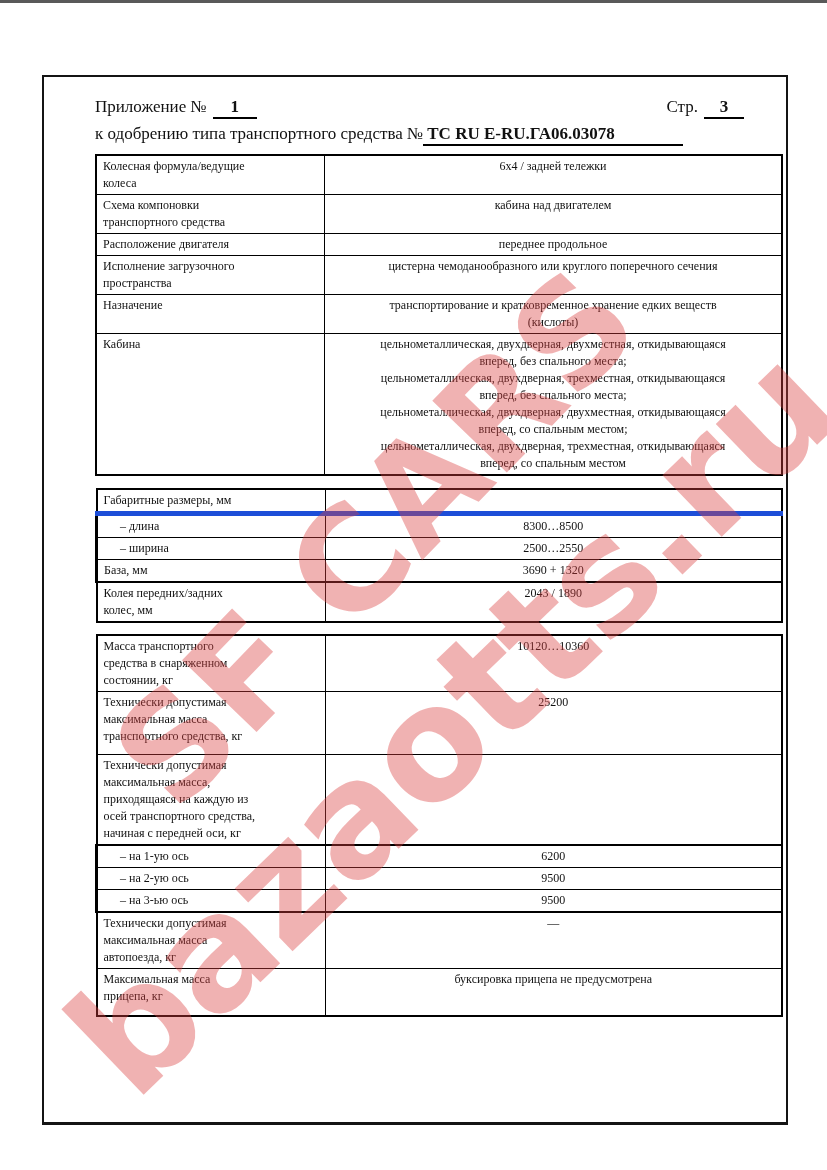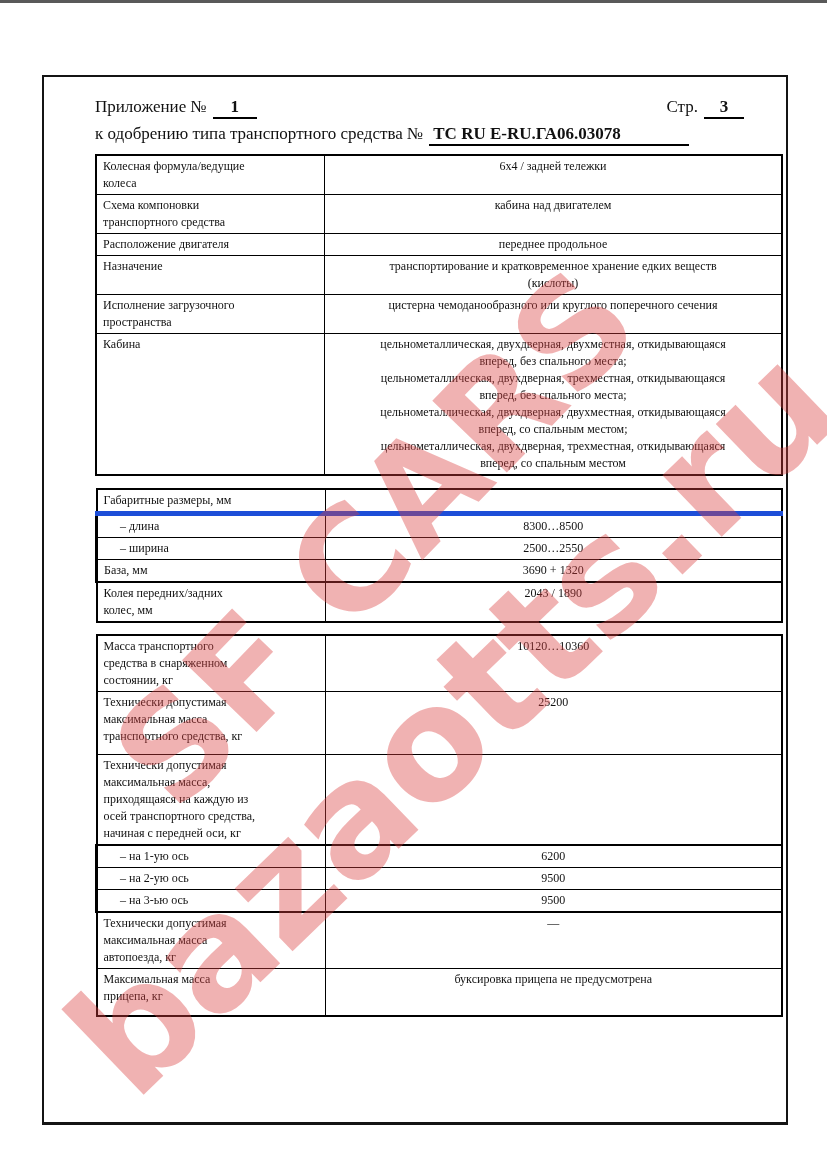--- a/index.html
+++ b/index.html
@@ -28,21 +28,21 @@
   .hdr-row1{display:flex;align-items:baseline;font-size:17px;}
   .hdr-spacer{flex:1;}
   .fill-num{
     font-weight:bold;border-bottom:2px solid #000;
     min-width:44px;text-align:center;margin-left:6px;
   }
   .fill-num.page-num{min-width:40px;margin-right:12px;}
   .hdr-row2{display:flex;align-items:baseline;font-size:17px;margin-top:5px;}
   .approval-num{
     font-weight:bold;border-bottom:2px solid #000;
-    min-width:256px;text-align:left;margin-left:6px;padding-left:4px;
+    min-width:256px;text-align:left;margin-left:0;padding-left:4px;
   }
   
   .doc-title{
     margin:14px 0 8px 0;text-align:center;
     font-size:16px;font-weight:bold;word-spacing:5px;letter-spacing:.2px;
   }
   
   table.spec{
     border-collapse:collapse;width:688px;table-layout:fixed;
     font-size:12px;line-height:17px;
@@ -138,34 +138,34 @@
             <tr>
               <td class="label">
                 <div class="cell">Расположение двигателя</div>
               </td>
               <td class="value">
                 <div class="cell">переднее продольное</div>
               </td>
             </tr>
             <tr>
               <td class="label">
+                <div class="cell">Исполнение загрузочного
+пространства</div>
+              </td>
+              <td class="value">
+                <div class="cell">цистерна чемоданообразного или круглого поперечного сечения</div>
+              </td>
+            </tr>
+            <tr>
+              <td class="label">
                 <div class="cell">Назначение</div>
               </td>
               <td class="value">
                 <div class="cell">транспортирование и кратковременное хранение едких веществ
 (кислоты)</div>
-              </td>
-            </tr>
-            <tr>
-              <td class="label">
-                <div class="cell">Исполнение загрузочного
-пространства</div>
-              </td>
-              <td class="value">
-                <div class="cell">цистерна чемоданообразного или круглого поперечного сечения</div>
               </td>
             </tr>
             <tr>
               <td class="label">
                 <div class="cell">Кабина</div>
               </td>
               <td class="value">
                 <div class="cell">цельнометаллическая, двухдверная, двухместная, откидывающаяся
 вперед, без спального места;
 цельнометаллическая, двухдверная, трехместная, откидывающаяся

